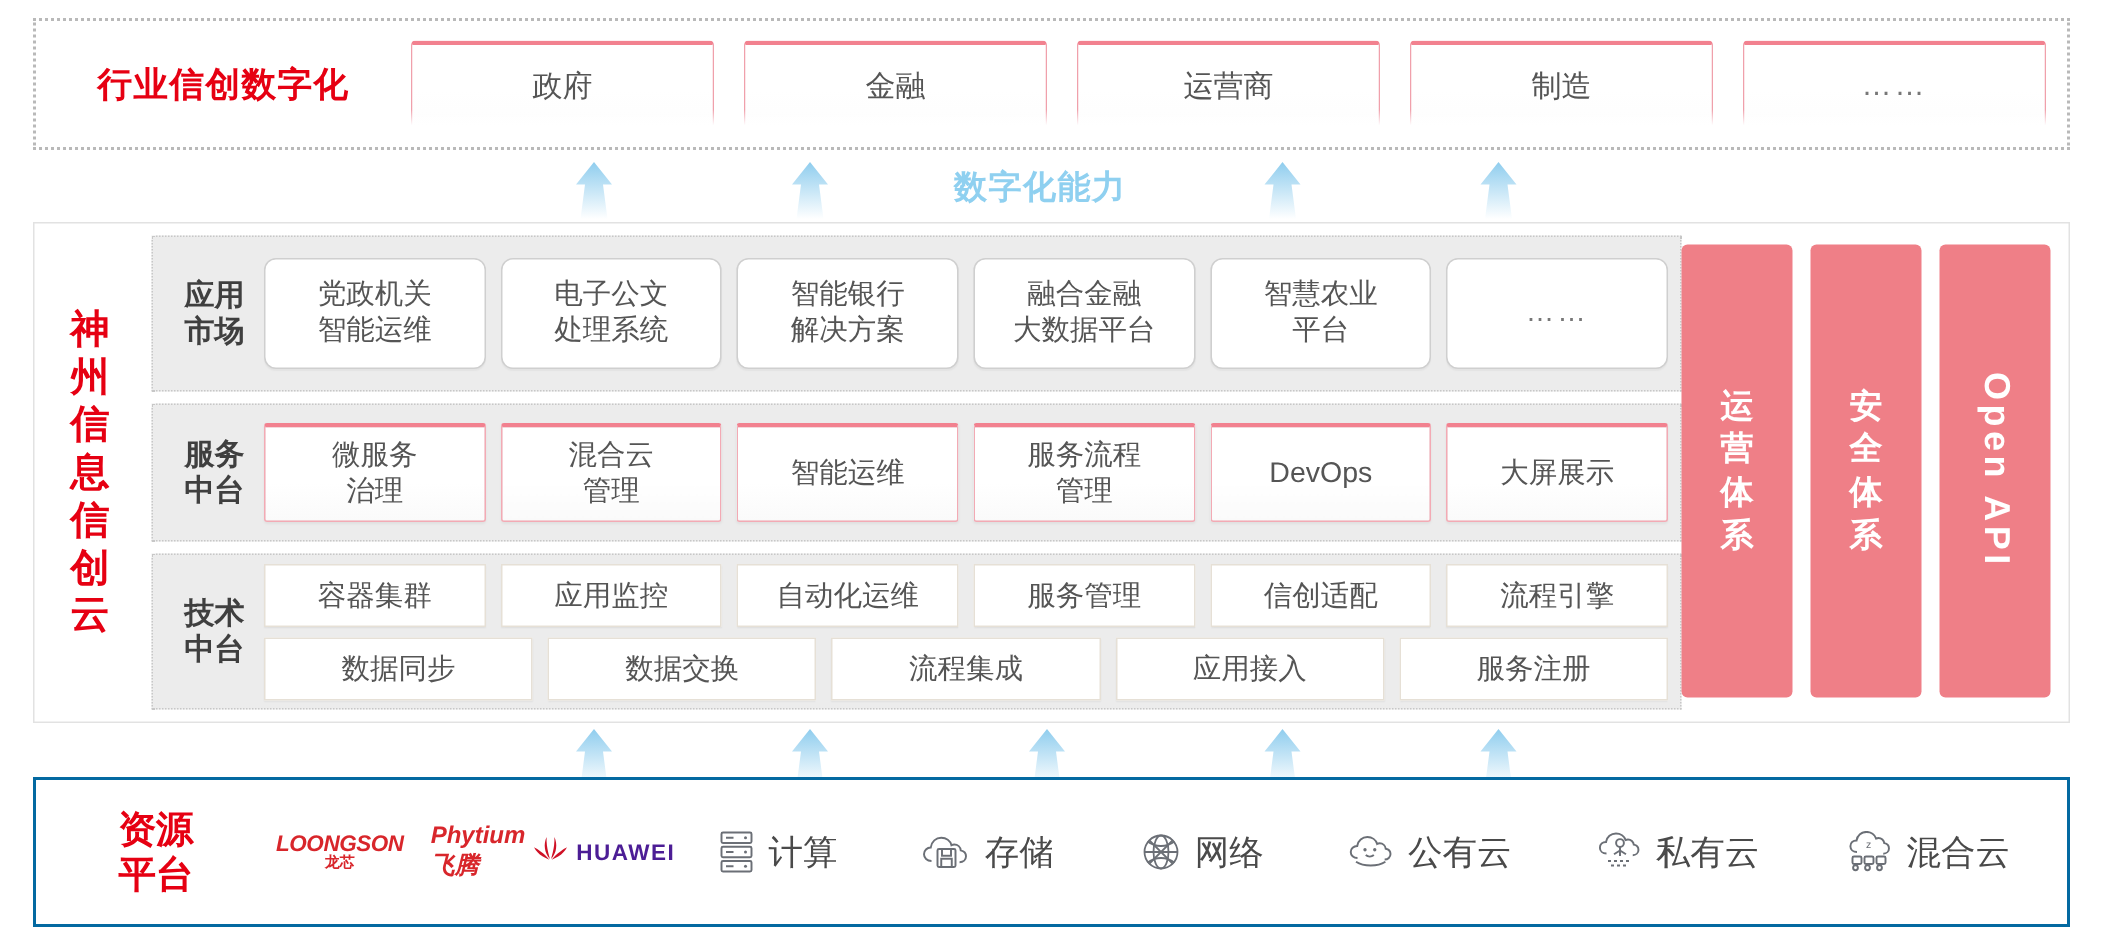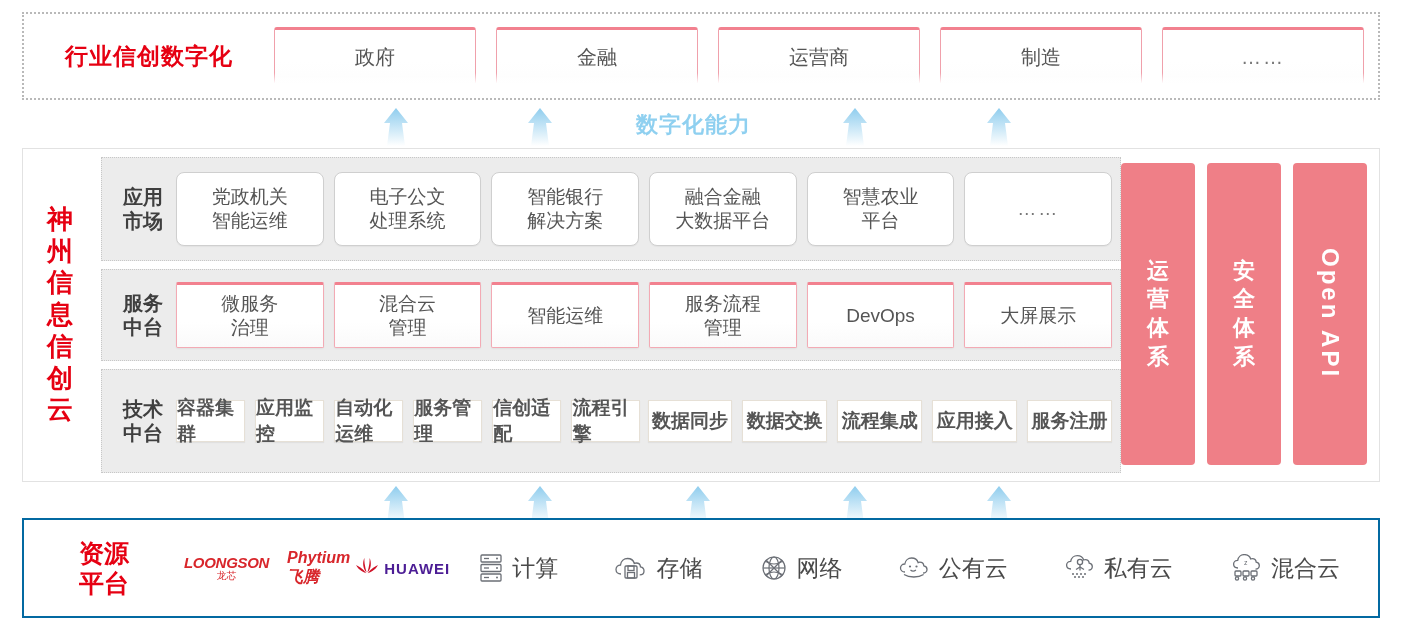--- a/index.html
+++ b/index.html
@@ -89,21 +89,21 @@
   }
   .layer.app{ flex:0 0 104px; }
   .layer.svc{ flex:0 0 92px; }
   .layer.tech{ flex:1; }
 
   .layer-label{
     flex:0 0 66px; text-align:center;
     font-weight:bold; font-size:20px; color:#3f3f3f; line-height:1.2;
   }
   .layer-cards{ flex:1; display:flex; align-items:center; gap:10px; }
-  .layer-cards.stacked{ flex-direction:row; gap:7px; justify-content:center;font-weight:bold; }
+  .layer-cards.stacked{ flex-direction:column; gap:7px; justify-content:center; }
   .row{ display:flex; gap:10px; width:100%; }
 
   .app-card{
     flex:1; height:72px;
     background:#fff; border:1px solid #cfcfcf; border-radius:8px;
     display:flex; align-items:center; justify-content:center; text-align:center;
     font-size:19px; color:#555; line-height:1.28;
     box-shadow:0 1px 1px rgba(0,0,0,0.04);
   }
   .app-card.dots{ letter-spacing:2px; color:#777; }
@@ -152,21 +152,21 @@
     color:#e60012; font-weight:bold; font-size:25px; line-height:1.22;
   }
   .res-logos{
     flex:0 0 230px; display:flex; flex-direction:row; align-items:center; gap:6px;
   }
   .logo-row{ display:flex; align-items:center; gap:18px; }
   .logo-loongson{ display:flex; flex-direction:column; align-items:center; line-height:1; }
   .logo-loongson .en{
     color:#d8262b; font-weight:bold; font-style:italic; font-size:15px; letter-spacing:-0.3px;
   }
-  .logo-loongson .cn{ color:#d8262b; font-size:10px; font-weight:normal; margin-top:1px;}
+  .logo-loongson .cn{ color:#d8262b; font-size:10px; font-weight:bold; margin-top:1px;}
   .logo-phytium{ color:#d8262b; font-weight:bold; font-style:italic; font-size:16px; }
   .logo-huawei{ display:flex; align-items:center; gap:6px; }
   .logo-huawei .hw-text{ color:#4c1d95; font-weight:bold; font-size:15px; letter-spacing:1px;}
 
   .res-items{ flex:1; display:flex; align-items:center; justify-content:space-around; padding-right:10px;}
   .res-item{ display:flex; align-items:center; gap:8px; font-size:23px; color:#4a4a4a; }
   .res-item svg{ display:block; }
 </style>
 </head>
 <body>

